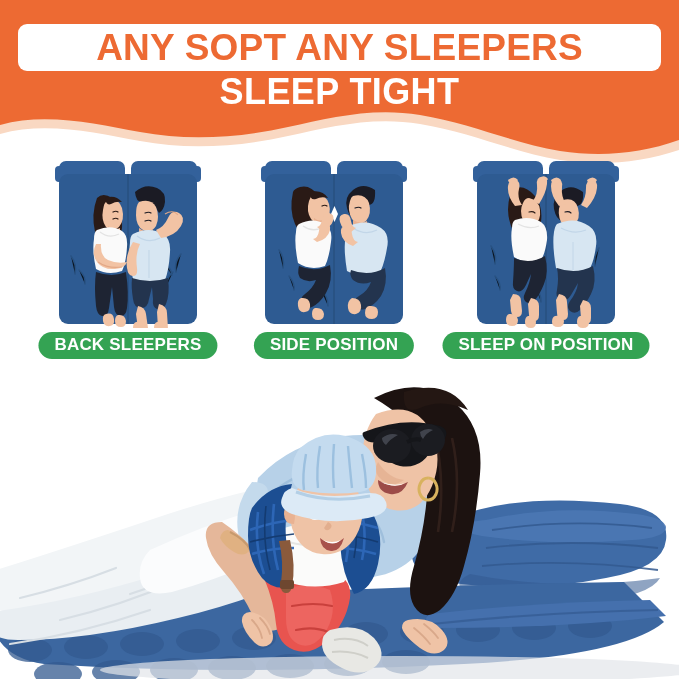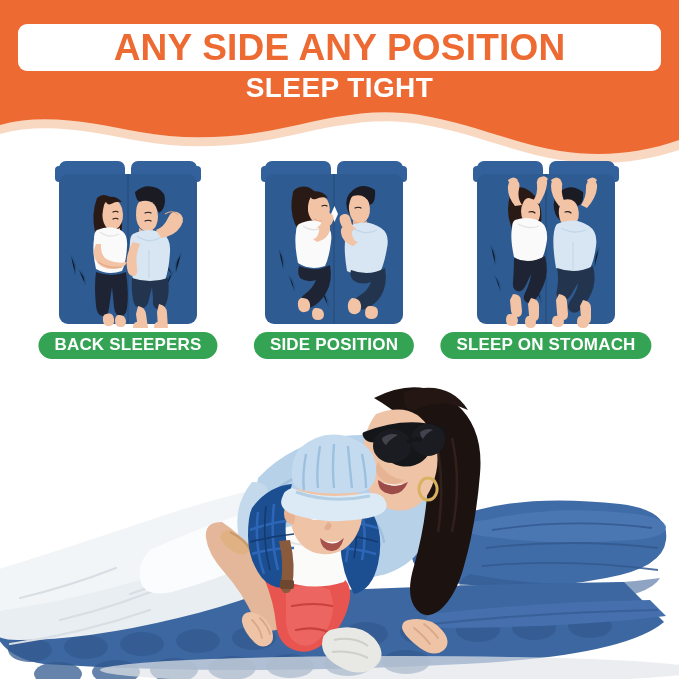--- a/index.html
+++ b/index.html
@@ -22,21 +22,21 @@
     background:#ffffff; border-radius:9px;
     display:flex; align-items:center; justify-content:center;
   }
   .title-line1 {
     color:#ED6A33; font-size:37px; font-weight:bold;
     letter-spacing:0.2px; line-height:1; white-space:nowrap;
     font-family:"Liberation Sans", sans-serif;
   }
   .title-line2 {
     position:absolute; left:0; top:74px; width:679px; text-align:center;
-    color:#ffffff; font-size:28px; font-weight:bold; letter-spacing:0.4px;
+    color:#ffffff; font-size:36px; font-weight:bold; letter-spacing:0.4px;
     line-height:1; white-space:nowrap;
     font-family:"Liberation Sans", sans-serif;
   }
 
   
   .panels { position:absolute; left:0; top:150px; width:679px; height:215px; }
   .panel { position:absolute; top:0; width:212px; height:215px; }
   .panel-1 { left:22px; }
   .panel-2 { left:228px; }
   .panel-3 { left:440px; }
@@ -74,21 +74,21 @@
 
       <path d="M0,0 H679 V140
                C640,154 600,157 560,151
                C512,143 470,123 420,115
                C372,107 330,118 288,127
                C238,138 188,141 140,132
                C96,124 46,112 0,125 Z" fill="#ED6A33"></path>
     </svg>
 
     <div class="title-box">
-      <span class="title-line1">ANY SIDE ANY POSITION</span>
+      <span class="title-line1">ANY SOPT ANY SLEEPERS</span>
     </div>
     <div class="title-line2">SLEEP TIGHT</div>
   </div>
 
   <div class="panels">
 
     <div class="panel panel-1">
       <div class="bed-wrap">
         <svg width="150" height="170" viewBox="0 0 150 170">
 
@@ -268,21 +268,21 @@
           <path d="M102,84 v28" stroke="#C2D6E8" stroke-width="1" fill="none"></path>
 
           <path d="M86,110 q19,7 36,-2 q4,16 -2,28 q-5,10 -11,16 q-5,5 -10,1 q-4,-4 0,-10 q7,-9 8,-18 l-7,12 q-5,8 -11,5 q-5,-3 -3,-10 q2,-12 0,-22 Z" fill="#23344E"></path>
 
           <path d="M88,136 q8,1 8,8 l1,12 q0,6 -5,6 q-6,0 -6,-7 l-1,-13 Z" fill="#F2C3A4"></path>
           <path d="M112,142 q8,1 8,8 l0,10 q0,6 -5,6 q-5,0 -5,-6 l-1,-12 Z" fill="#F2C3A4"></path>
           <path d="M84,158 q8,-1 9,5 q0,6 -6,6 q-6,0 -6,-5 q0,-5 3,-6 Z" fill="#F2C3A4"></path>
           <path d="M109,158 q8,-1 9,6 q0,6 -6,6 q-6,0 -6,-6 q0,-5 3,-6 Z" fill="#F2C3A4"></path>
         </svg>
       </div>
-      <div class="pill">SLEEP ON STOMACH</div>
+      <div class="pill">SLEEP ON POSITION</div>
     </div>
   </div>
 
   <div class="photo">
     <svg width="679" height="317" viewBox="0 0 679 317">
       <rect x="0" y="0" width="679" height="317" fill="#FFFFFF"></rect>
 
       <path d="M470,150 q60,-18 150,-8 q50,6 46,36 q-3,28 -60,38 q-80,16 -160,4 q-40,-8 -34,-38 q5,-24 58,-32 Z" fill="#3F6BA6"></path>
 
       <g fill="#4B78B4" opacity=".9">

